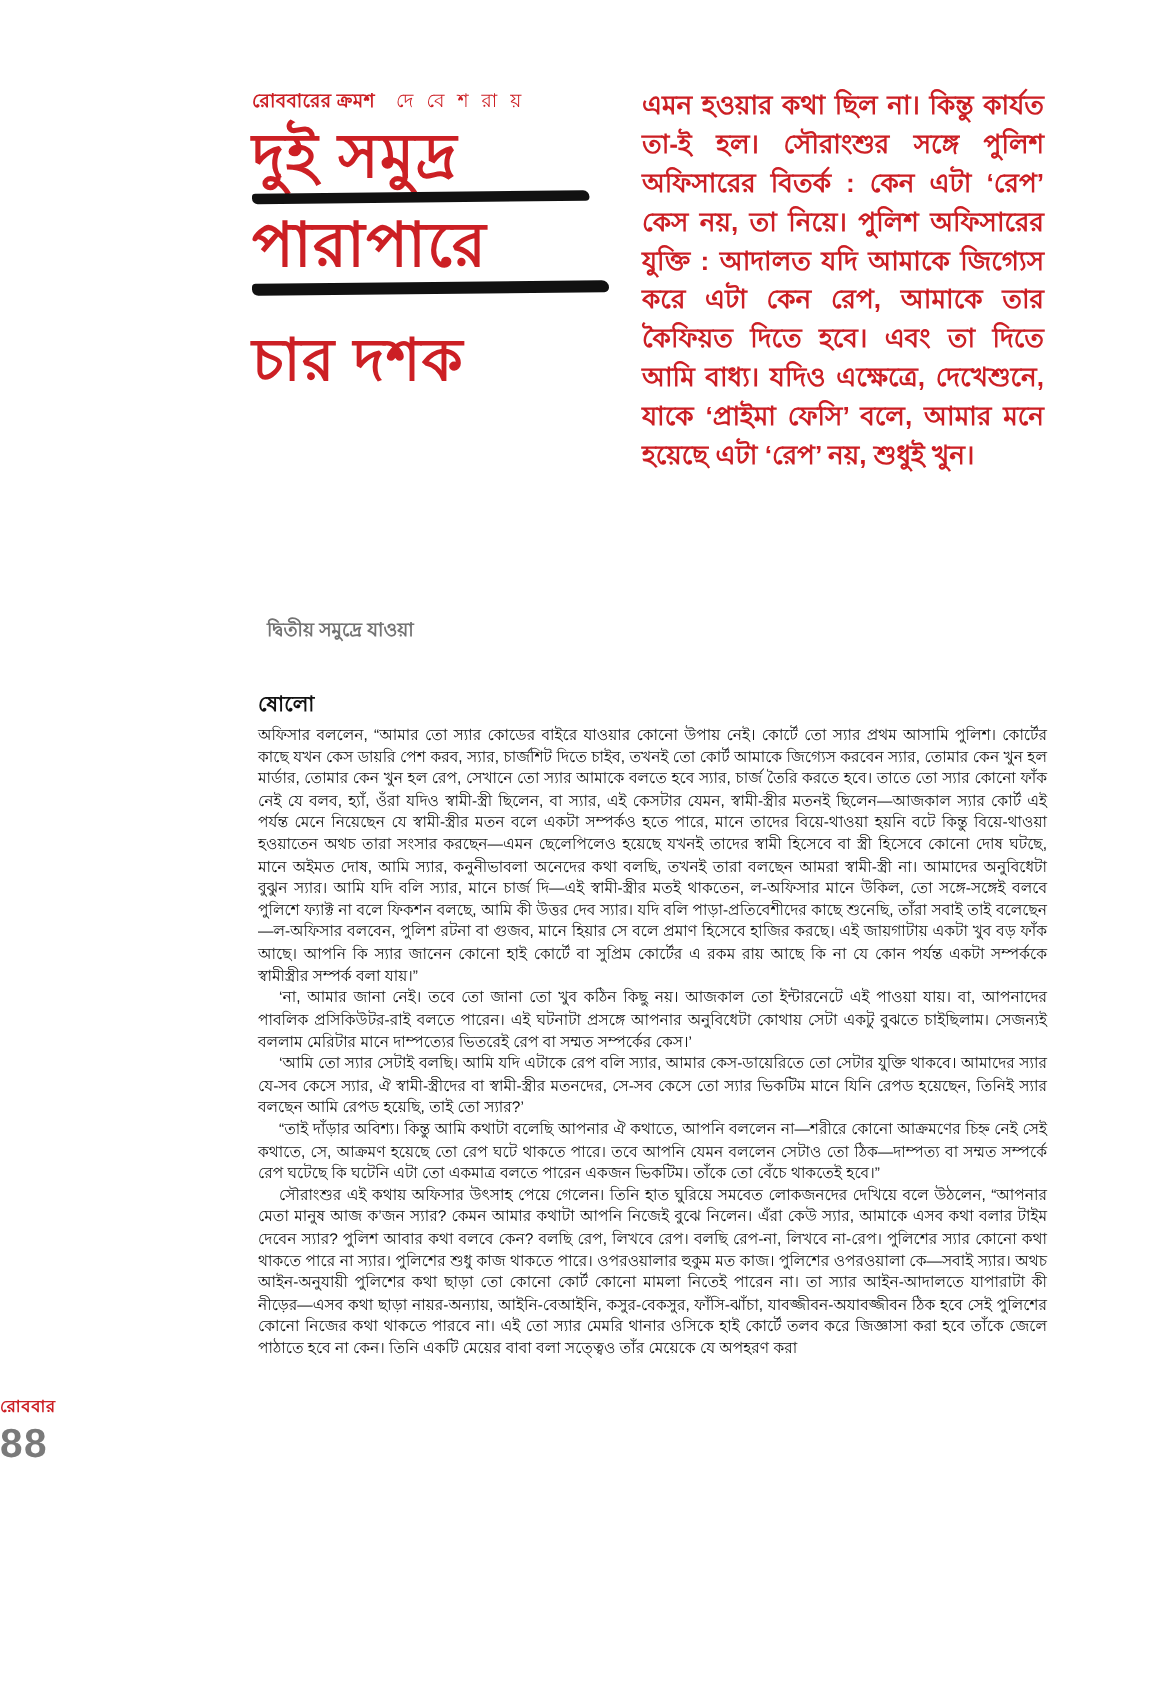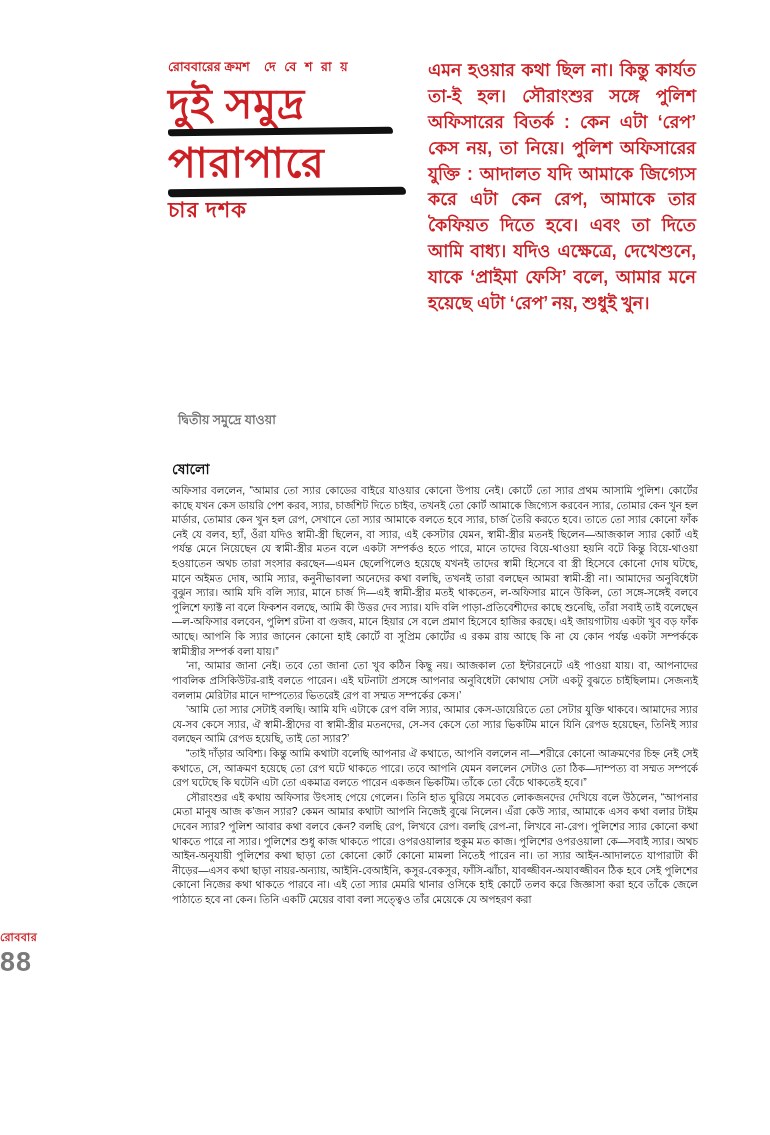--- a/index.html
+++ b/index.html
@@ -38,21 +38,21 @@
   .kicker {
     color: #cc1f24;
     font-size: 12.5px;
     font-weight: 700;
     letter-spacing: 0.2px;
     white-space: nowrap;
   }
   .byline {
     color: #cc1f24;
     font-size: 12.5px;
-    font-weight: 700;
+    font-weight: 400;
     letter-spacing: 2.6px;
     white-space: nowrap;
   }
   .big-title {
     color: #cc1f24;
     font-weight: 700;
     line-height: 0.98;
   }
   .big-title .l1 {
     display: block;
@@ -62,24 +62,24 @@
   }
   .big-title .l2 {
     display: block;
     font-size: 41px;
     letter-spacing: 1px;
     white-space: nowrap;
     margin-top: 8px;
   }
   .big-title .l3 {
     display: block;
-    font-size: 21px;
-    letter-spacing: 1px;
-    white-space: nowrap;
-    margin-top: 4px;
+    font-size: 39px;
+    letter-spacing: 1px;
+    white-space: nowrap;
+    margin-top: 26px;
   }
   .brush-rule {
     height: 7px;
     background: #111;
     border-radius: 4px 8px 5px 7px;
     margin: 2px 0 0 0;
     transform: rotate(-0.6deg);
   }
   .brush-rule.r1 { width: 225px; margin-top: 4px; }
   .brush-rule.r2 { width: 238px; margin-top: 5px; height: 8px; }

